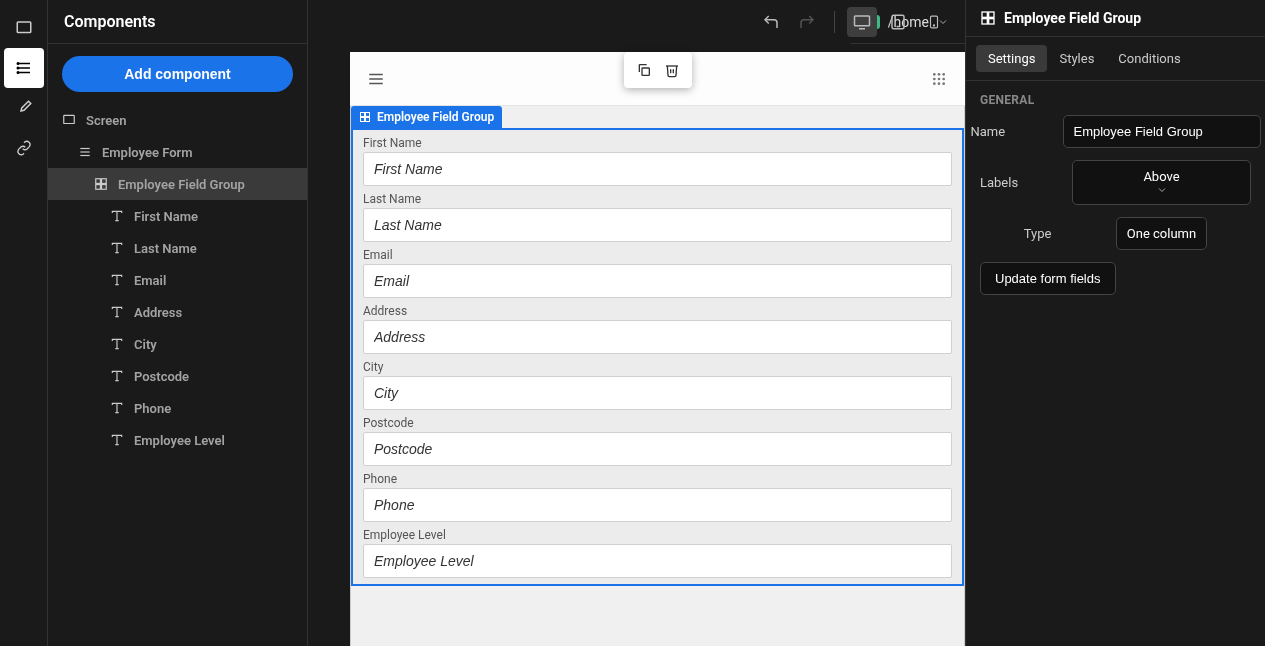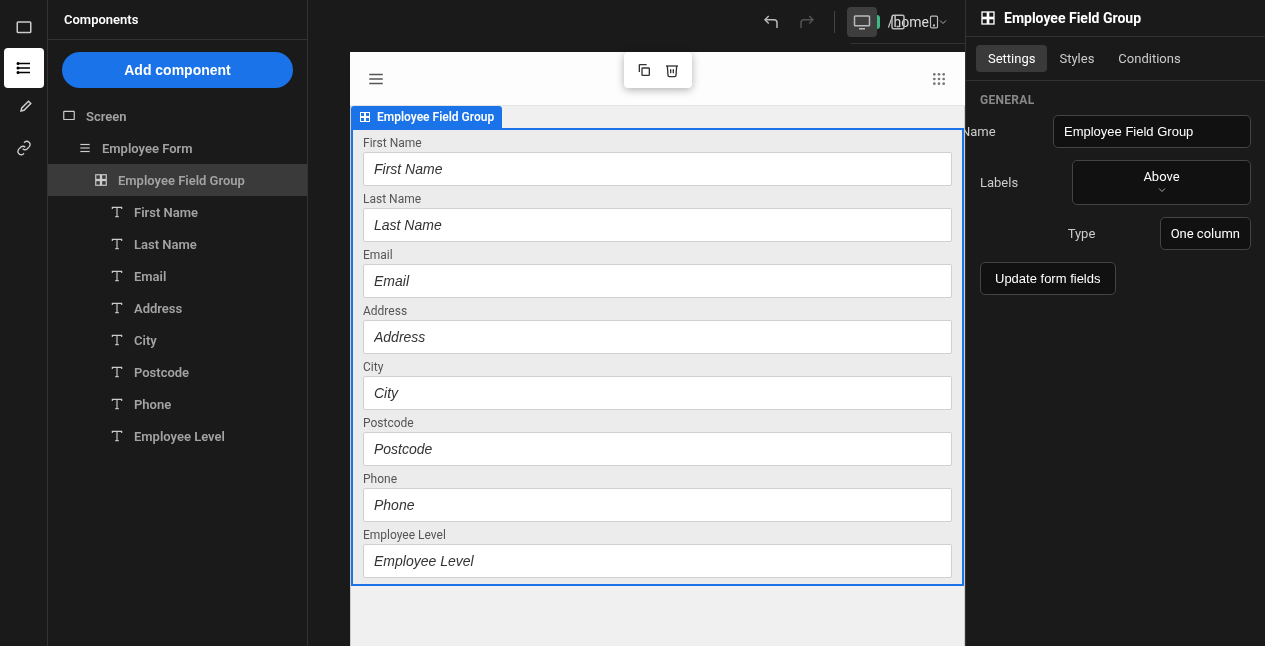--- a/index.html
+++ b/index.html
@@ -43,21 +43,21 @@
     
     .components-panel {
       width: 260px;
       background: #1a1a1a;
       border-right: 1px solid #333;
       display: flex;
       flex-direction: column;
     }
     .components-panel-header {
       padding: 12px 16px;
-      font-size: 13px;
+      font-size: 16px;
       font-weight: 600;
       border-bottom: 1px solid #333;
     }
     .add-component-btn {
       margin: 12px 14px;
       padding: 10px 12px;
       background: #1a73e8;
       color: #fff;
       border: none;
       border-radius: 20px;
@@ -294,21 +294,21 @@
       padding: 12px 14px 8px 14px;
       color: #888;
       font-size: 12px;
       font-weight: 700;
       letter-spacing: 0.3px;
     }
     .props-body { padding: 0 14px 14px 14px; }
     .prop-row {
       display: flex;
       align-items: center;
-      justify-content: flex-end;
+      justify-content: center;
       gap: 12px;
       margin-bottom: 12px;
     }
     .prop-label { color: #ccc; flex: 0 0 80px; }
     .prop-input, .prop-select, .prop-badge {
       flex: 1;
       background: #111;
       border: 1px solid #444;
       color: #fff;
       padding: 8px 10px;

